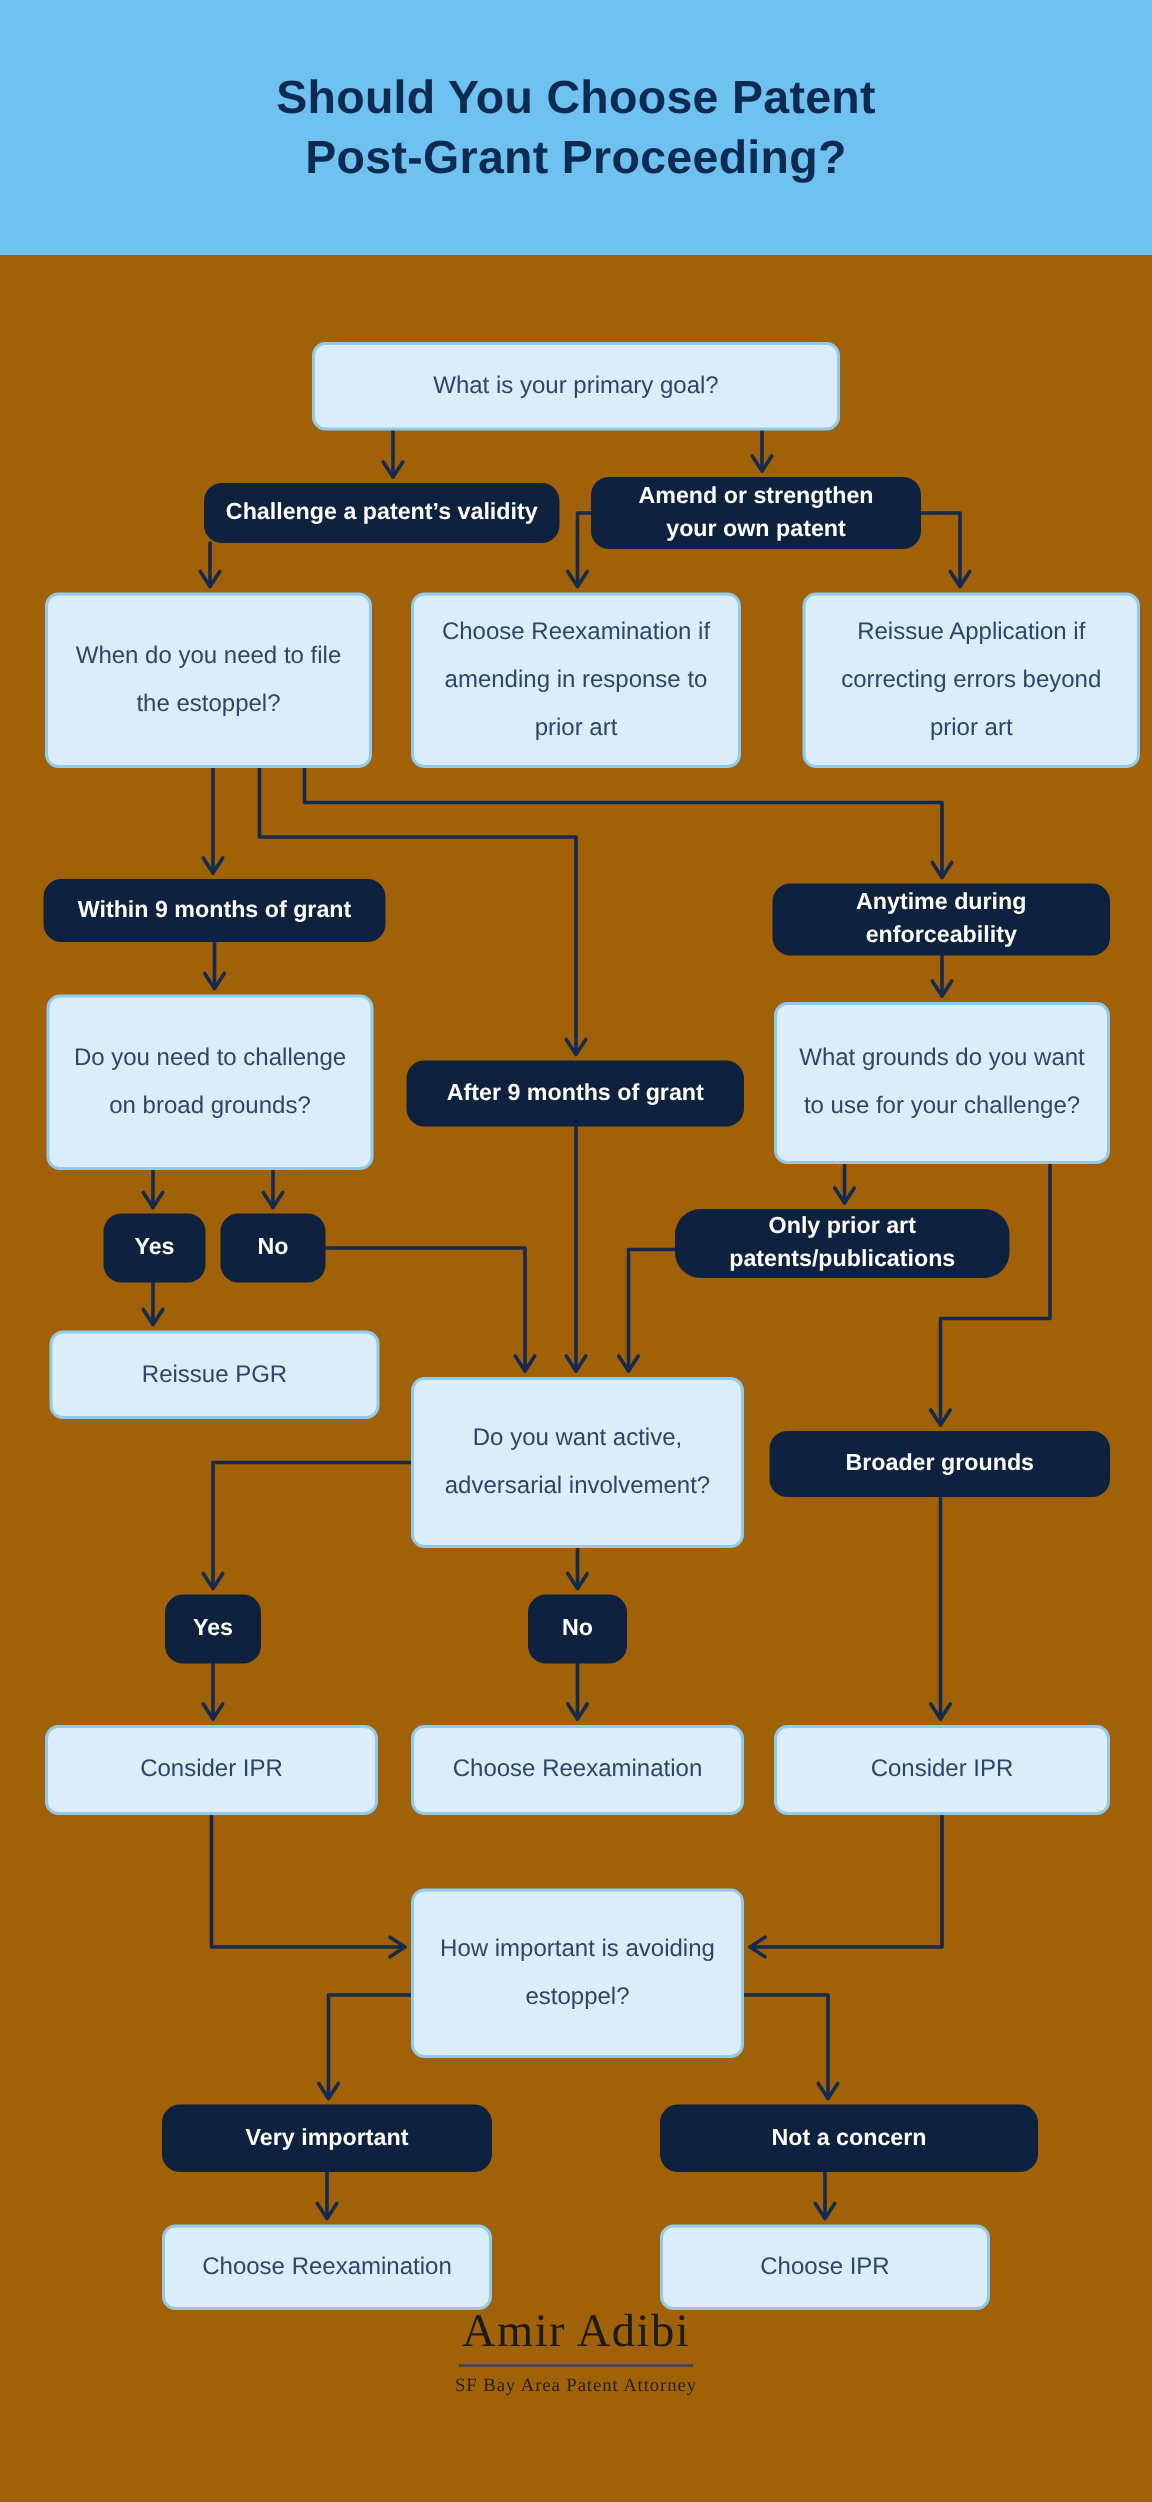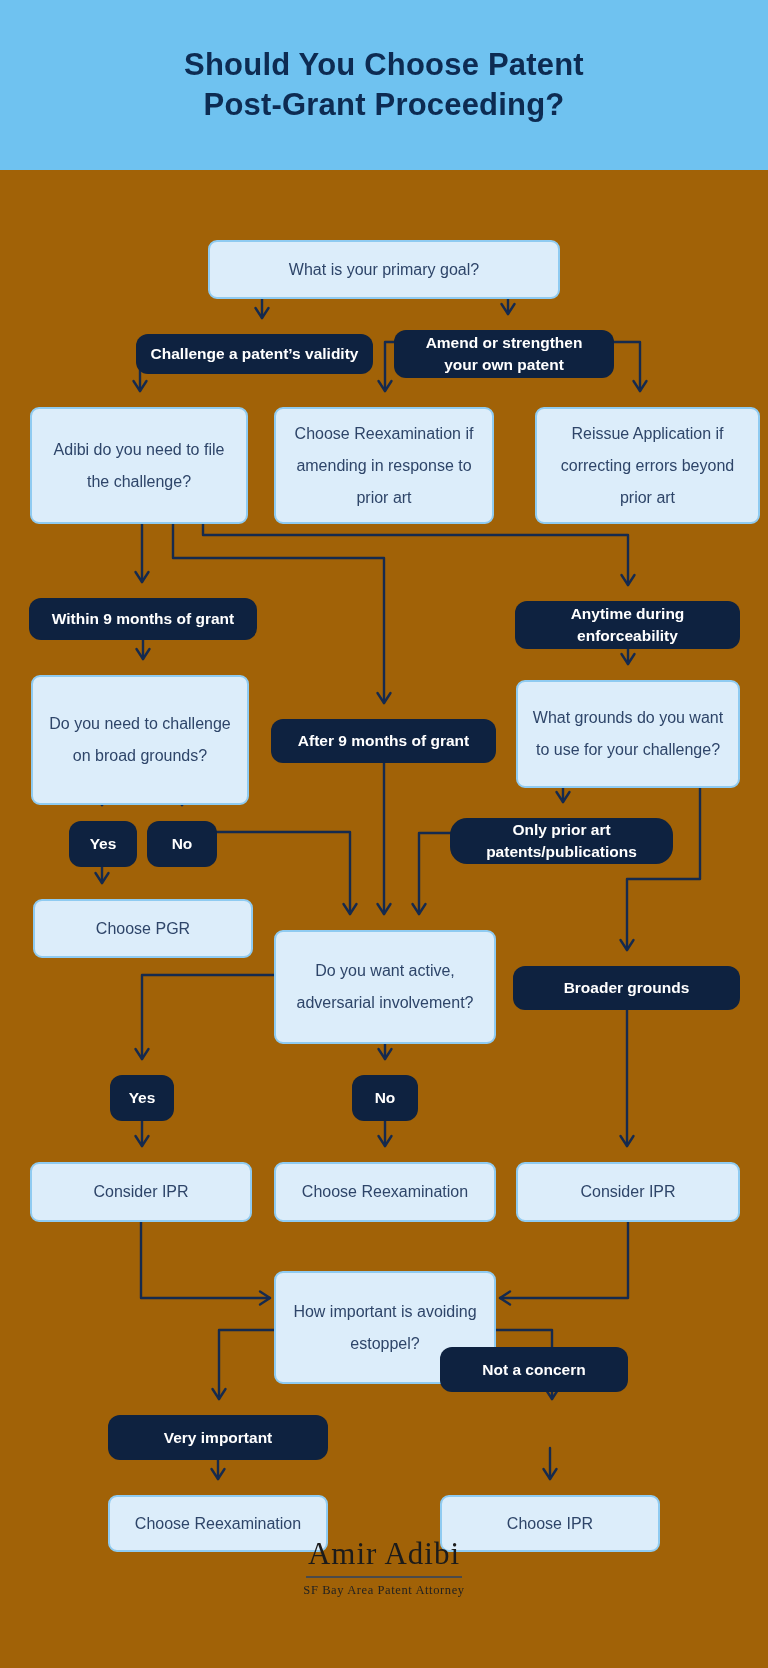--- a/index.html
+++ b/index.html
@@ -20,21 +20,21 @@
     margin:0;padding:0;
     font-size:31px;line-height:1.28;font-weight:bold;
     color:var(--title-color,#0D2B52);
     text-align:center;letter-spacing:0.2px;
   }
   .header h1 span{display:block;}
   
   .node{
     position:absolute;box-sizing:border-box;
     display:flex;align-items:center;justify-content:center;
-    text-align:center;white-space:pre-line;margin-top:12px;
+    text-align:center;white-space:pre-line;
   }
   .node.box{
     background:var(--box-fill,#DCEDFA);
     border:2px solid var(--box-border,#8FCBF1);
     border-radius:9px;
     color:var(--box-text,#2E4569);
     font-size:16px;line-height:2.0;
     padding:4px 14px;
   }
   .node.pill{
@@ -134,44 +134,44 @@
       <path d="M211.5 1469 L218 1479 L224.5 1469" fill="none" stroke="#152A4E" stroke-width="2.4" stroke-linecap="round" stroke-linejoin="round"></path>
       <path d="M550 1448 L550 1479" fill="none" stroke="#152A4E" stroke-width="2.4" stroke-linecap="round" stroke-linejoin="round"></path>
       <path d="M543.5 1469 L550 1479 L556.5 1469" fill="none" stroke="#152A4E" stroke-width="2.4" stroke-linecap="round" stroke-linejoin="round"></path>
     </svg>
 
   <div id="nodes">
       <div class="node box" style="left: 208px; top: 228px; width: 352px; height: 59px;">What is your primary goal?</div>
       <div class="node pill" style="left: 136px; top: 322px; width: 237px; height: 40px; text-align: right;">Challenge a patent’s validity</div>
       <div class="node pill" style="left: 394px; top: 318px; width: 220px; height: 48px;">Amend or strengthen
 your own patent</div>
-      <div class="node box" style="left: 30px; top: 395px; width: 218px; height: 117px;">Adibi do you need to file the challenge?</div>
+      <div class="node box" style="left: 30px; top: 395px; width: 218px; height: 117px;">When do you need to file the estoppel?</div>
       <div class="node box" style="left: 274px; top: 395px; width: 220px; height: 117px;">Choose Reexamination if amending in response to prior art</div>
       <div class="node box" style="left: 535px; top: 395px; width: 225px; height: 117px;">Reissue Application if correcting errors beyond prior art</div>
       <div class="node pill" style="left: 29px; top: 586px; width: 228px; height: 42px;">Within 9 months of grant</div>
       <div class="node pill" style="left: 515px; top: 589px; width: 225px; height: 48px;">Anytime during
 enforceability</div>
-      <div class="node box" style="left: 31px; top: 663px; width: 218px; height: 130px;">Do you need to challenge on broad grounds?</div>
+      <div class="node box" style="left: 31px; top: 663px; width: 218px; height: 117px;">Do you need to challenge on broad grounds?</div>
       <div class="node pill" style="left: 271px; top: 707px; width: 225px; height: 44px;">After 9 months of grant</div>
       <div class="node box" style="left: 516px; top: 668px; width: 224px; height: 108px;">What grounds do you want to use for your challenge?</div>
       <div class="node pill" style="left: 69px; top: 809px; width: 68px; height: 46px;">Yes</div>
       <div class="node pill" style="left: 147px; top: 809px; width: 70px; height: 46px;">No</div>
       <div class="node pill" style="left: 450px; top: 806px; width: 223px; height: 46px; border-radius: 17px;">Only prior art
 patents/publications</div>
-      <div class="node box" style="left: 33px; top: 887px; width: 220px; height: 59px;">Choose PGR</div>
+      <div class="node box" style="left: 33px; top: 887px; width: 220px; height: 59px;">Reissue PGR</div>
       <div class="node box" style="left: 274px; top: 918px; width: 222px; height: 114px;">Do you want active, adversarial involvement?</div>
       <div class="node pill" style="left: 513px; top: 954px; width: 227px; height: 44px;">Broader grounds</div>
       <div class="node pill" style="left: 110px; top: 1063px; width: 64px; height: 46px;">Yes</div>
       <div class="node pill" style="left: 352px; top: 1063px; width: 66px; height: 46px;">No</div>
       <div class="node box" style="left: 30px; top: 1150px; width: 222px; height: 60px;">Consider IPR</div>
       <div class="node box" style="left: 274px; top: 1150px; width: 222px; height: 60px;">Choose Reexamination</div>
       <div class="node box" style="left: 516px; top: 1150px; width: 224px; height: 60px;">Consider IPR</div>
       <div class="node box" style="left: 274px; top: 1259px; width: 222px; height: 113px;">How important is avoiding estoppel?</div>
       <div class="node pill" style="left: 108px; top: 1403px; width: 220px; height: 45px;">Very important</div>
-      <div class="node pill" style="left: 440px; top: 1335px; width: 188px; height: 45px;">Not a concern</div>
+      <div class="node pill" style="left: 440px; top: 1403px; width: 252px; height: 45px;">Not a concern</div>
       <div class="node box" style="left: 108px; top: 1483px; width: 220px; height: 57px;">Choose Reexamination</div>
       <div class="node box" style="left: 440px; top: 1483px; width: 220px; height: 57px;">Choose IPR</div>
     </div>
 
   <div class="footer">
     <div class="footer-name">Amir Adibi</div>
     <div class="footer-rule"></div>
     <div class="footer-tagline">SF Bay Area Patent Attorney</div>
   </div>
 </div>

